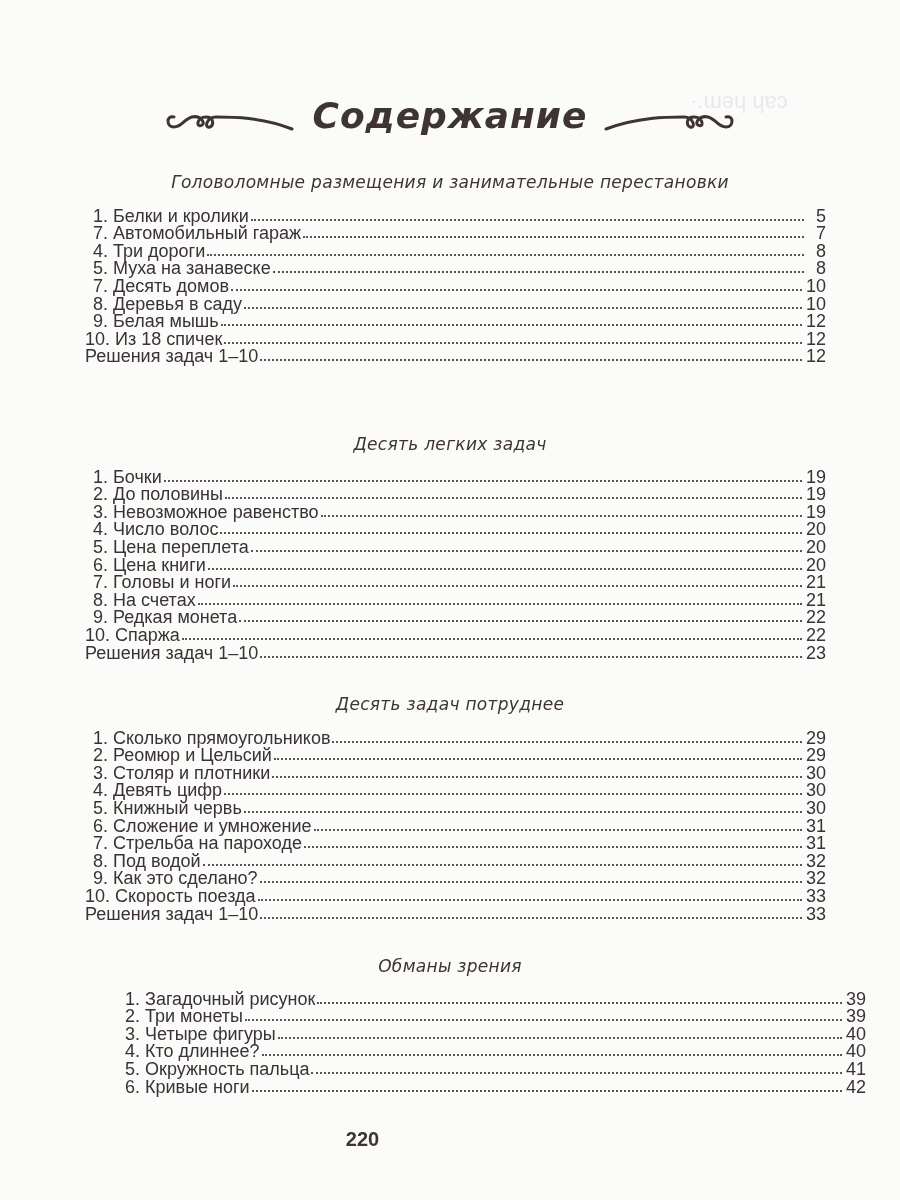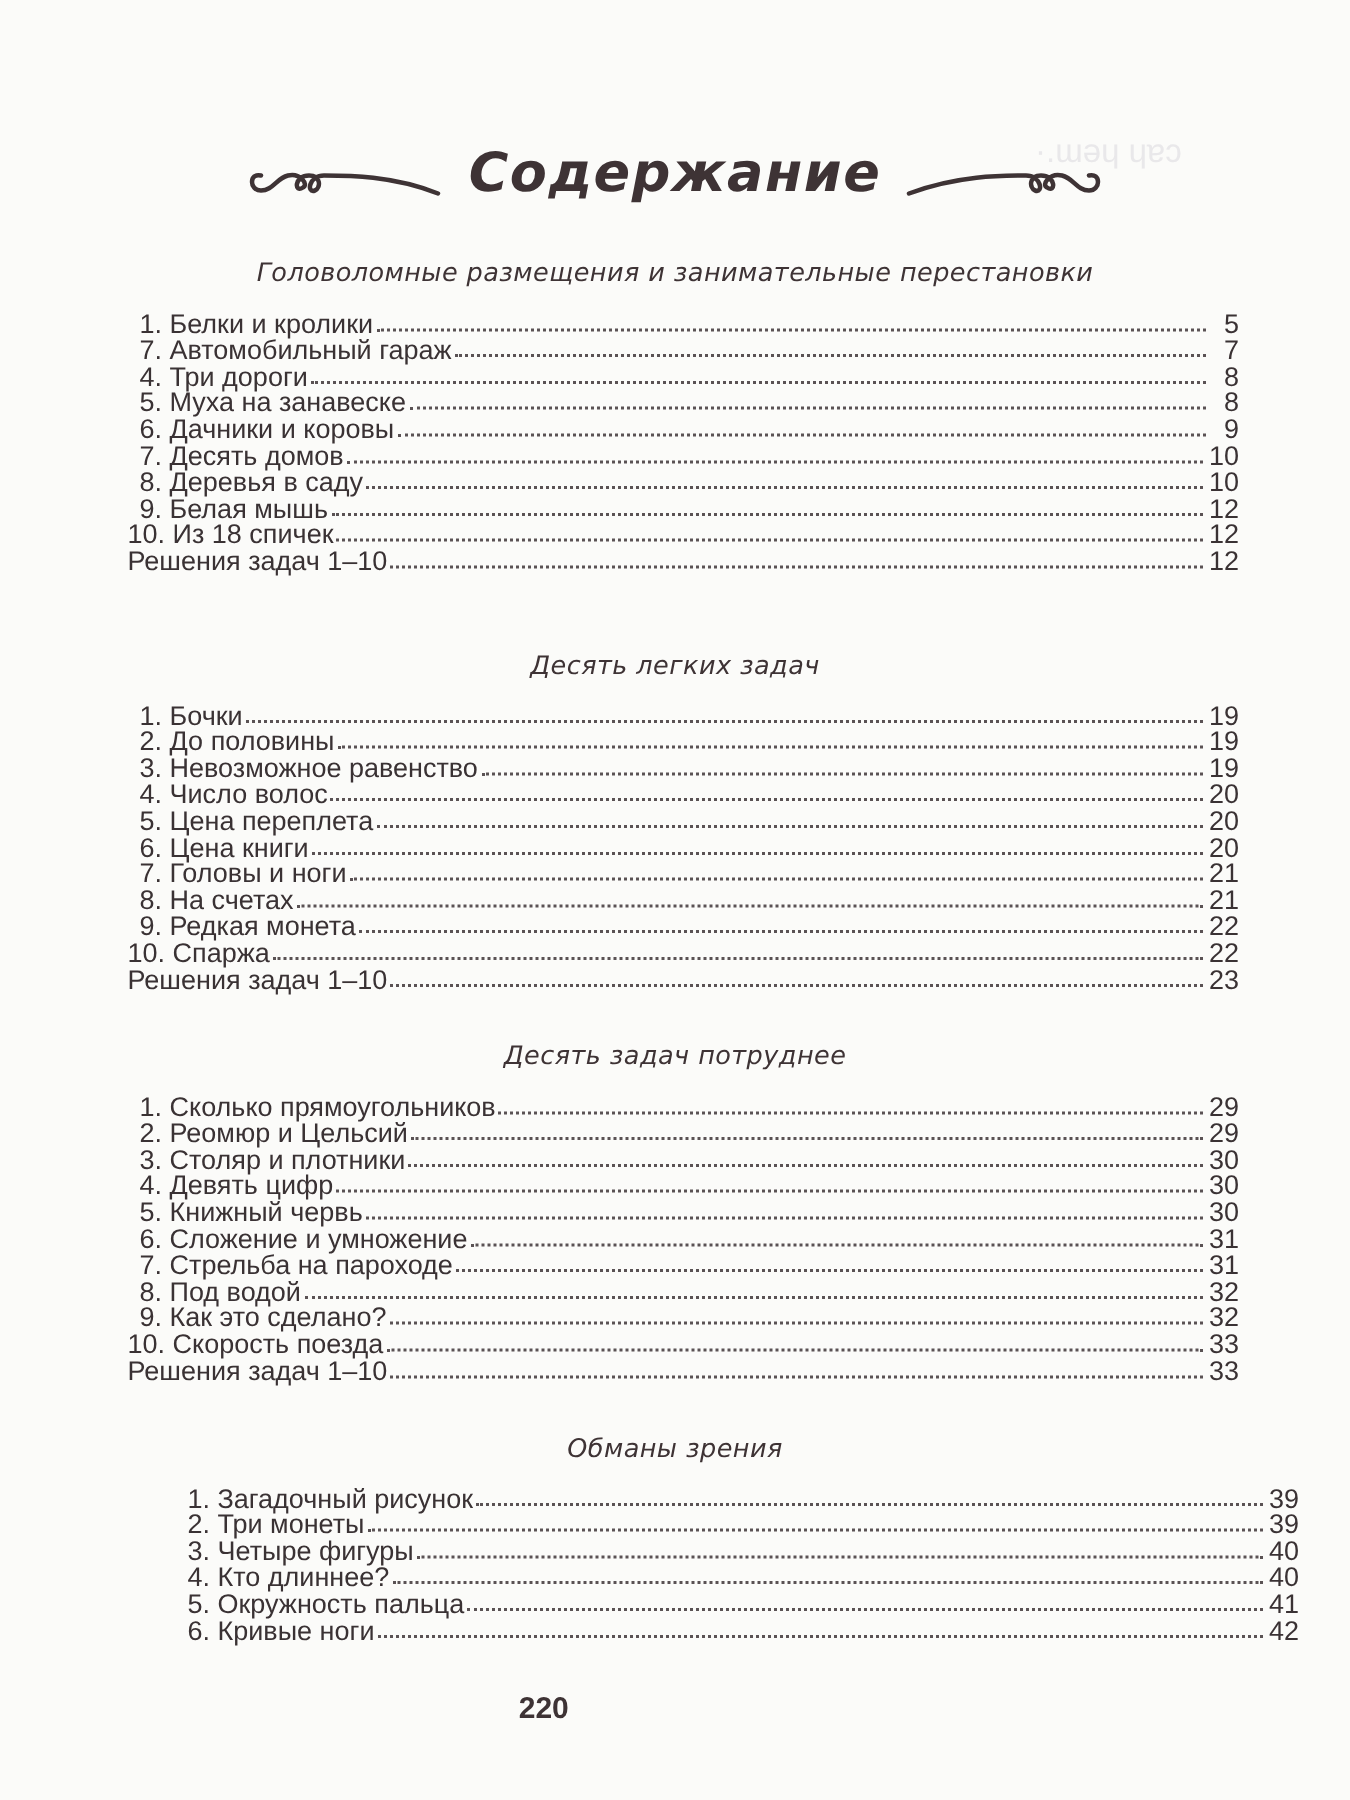--- a/index.html
+++ b/index.html
@@ -135,25 +135,20 @@
       <span class="label indent">4. Три дороги</span>
       <span class="dots"></span>
       <span class="page">8</span>
     </li>
   <li class="toc-row">
       <span class="label indent">5. Муха на занавеске</span>
       <span class="dots"></span>
       <span class="page">8</span>
     </li>
   <li class="toc-row">
-      <span class="label indent">6. Дачники и коровы</span>
-      <span class="dots"></span>
-      <span class="page">9</span>
-    </li>
-  <li class="toc-row">
       <span class="label indent">7. Десять домов</span>
       <span class="dots"></span>
       <span class="page">10</span>
     </li>
   <li class="toc-row">
       <span class="label indent">8. Деревья в саду</span>
       <span class="dots"></span>
       <span class="page">10</span>
     </li>
   <li class="toc-row">

